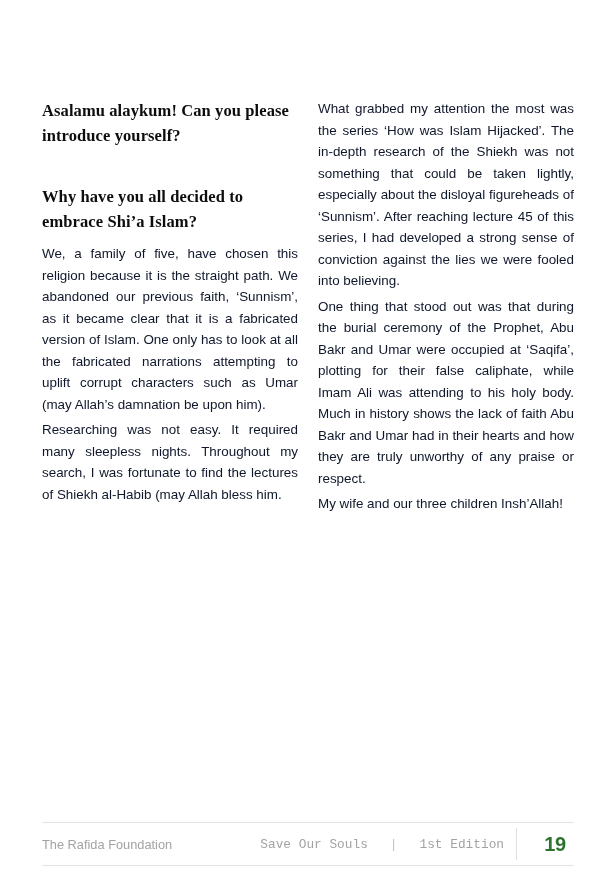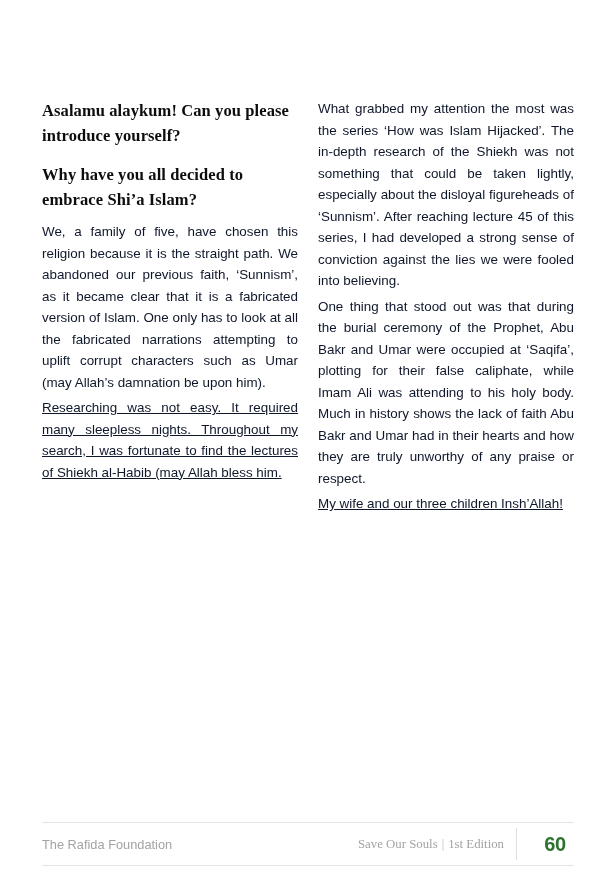--- a/index.html
+++ b/index.html
@@ -40,35 +40,34 @@
   .qhead {
     font-family: "Liberation Serif", serif;
     font-weight: bold;
     font-size: 16.5px;
     line-height: 25px;
     color: #0d0d0d;
     margin: 0 0 9px 0;
     letter-spacing: 0.1px;
   }
   .qhead.spaced {
-    margin-top: 14px;
+    margin-top: 36px;
   }
   
   .body-par {
     font-family: "Liberation Sans", sans-serif;
     font-size: 13.4px;
     line-height: 21.5px;
     color: #0f172a;
     text-align: justify;
     margin: 0 0 4px 0;
     hyphens: none;
   }
   .body-par.last {
     margin-bottom: 14px;
-    text-decoration: underline;
   }
   
   .dropcap-par::first-letter {
     font-family: "Liberation Serif", serif;
     font-weight: normal;
     font-size: 80px;
     line-height: 62px;
     float: left;
     color: #000000;
     padding: 4px 6px 0 0;
@@ -97,25 +96,25 @@
     white-space: nowrap;
     text-align: right;
   }
   .footer-right {
     position: absolute;
     right: 70px;
     top: 50%;
     transform: translateY(-50%);
     font-size: 12.8px;
     color: #a3a3a3;
-    font-family: Liberation Serif, serif;
+    font-family: Liberation Mono, monospace;
     white-space: nowrap;
     display: flex;
     align-items: flex-start;
-    gap: 2px;
+    gap: 20px;
   }
   .footer-sep {
     color: #c2c2c2;
     padding: 0 2px;
   }
   .footer-divider {
     position: absolute;
     right: 57px;
     top: 5px;
     bottom: 5px;
@@ -174,17 +173,17 @@
       <span class="footer-left">The Rafida Foundation</span>
 
       <span class="footer-right">
         <span>Save Our Souls</span>
         <span class="footer-sep">|</span>
         <span>1st Edition</span>
       </span>
 
       <span class="footer-divider"></span>
 
-      <span class="page-number">60</span>
+      <span class="page-number">19</span>
     </div>
   </div>
 
 </div>
 
 </body></html>

